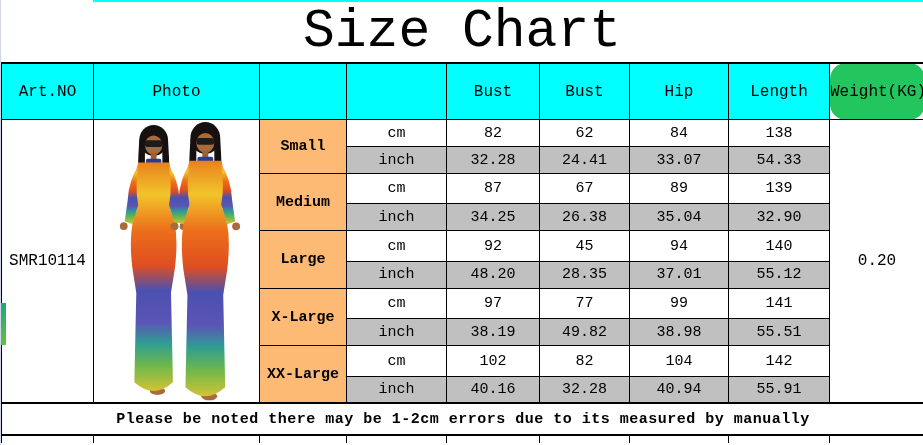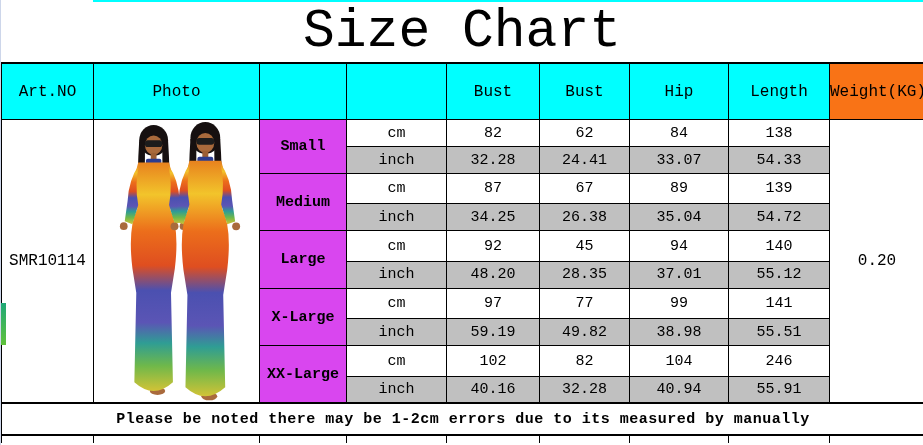--- a/index.html
+++ b/index.html
@@ -9,23 +9,23 @@
   .top-strip{position:absolute;top:0;left:92px;right:0;height:2px;background:var(--top-strip,#00ffff);}
   .left-accent{position:absolute;left:0;top:303px;width:5px;height:42px;z-index:5;
         background:linear-gradient(var(--accent-green-top,#1fa878),var(--accent-green-bottom,#5fc13a));}
   .title-band{height:60px;margin-top:2px;display:flex;align-items:center;justify-content:center;}
   .title{font-size:53px;font-weight:normal;margin:0;line-height:1;letter-spacing:0;text-align:center;}
   table{border-collapse:collapse;table-layout:fixed;width:923px;}
   td,th{border:1px solid var(--grid,#000);text-align:center;vertical-align:middle;
         padding:0;overflow:hidden;font-size:15px;font-weight:normal;}
   .head th{background:var(--header-bg,#00ffff);height:55px;font-weight:normal;font-size:16px;
         border-top:2px solid var(--grid,#000);}
-  .head th.weight-h{background:#f97316;}
+  .head th.weight-h{background:#22c55e;border-radius:16px;}
   tr.r{height:27px;}
-  tr.r td.size{font-weight:bold;background:#d946ef;}
+  tr.r td.size{font-weight:bold;background:#fdba74;}
   tr.r td.u{font-weight:normal;margin-top:48px;}
   tr.stripe td.u,tr.stripe td.n{background:var(--stripe-bg,#c0c0c0);}
   td.artno,td.weightv{background:#fff;font-size:16px;}
   td.photo{background:#fff;padding:0;}
   td.photo svg{display:block;width:100%;height:100%;}
   tr.note-row td{height:30px;font-weight:bold;font-size:15px;letter-spacing:.5px;
         border-top:2px solid var(--grid,#000);border-bottom:2px solid var(--grid,#000);}
   tr.partial{height:8px;}
   tr.partial td{border-bottom:none;background:#fff;}
 </style>
@@ -123,21 +123,21 @@
       <td class="n">87</td>
       <td class="n">67</td>
       <td class="n">89</td>
       <td class="n">139</td>
     </tr>
     <tr class="r stripe">
       <td class="u">inch</td>
       <td class="n">34.25</td>
       <td class="n">26.38</td>
       <td class="n">35.04</td>
-      <td class="n">54.72</td>
+      <td class="n">32.90</td>
     </tr>
 
     <tr class="r">
       <td class="size" rowspan="2">Large</td>
       <td class="u">cm</td>
       <td class="n">92</td>
       <td class="n">45</td>
       <td class="n">94</td>
       <td class="n">140</td>
     </tr>
@@ -152,33 +152,33 @@
     <tr class="r">
       <td class="size" rowspan="2">X-Large</td>
       <td class="u">cm</td>
       <td class="n">97</td>
       <td class="n">77</td>
       <td class="n">99</td>
       <td class="n">141</td>
     </tr>
     <tr class="r stripe">
       <td class="u">inch</td>
-      <td class="n">59.19</td>
+      <td class="n">38.19</td>
       <td class="n">49.82</td>
       <td class="n">38.98</td>
       <td class="n">55.51</td>
     </tr>
 
     <tr class="r">
       <td class="size" rowspan="2">XX-Large</td>
       <td class="u">cm</td>
       <td class="n">102</td>
       <td class="n">82</td>
       <td class="n">104</td>
-      <td class="n">246</td>
+      <td class="n">142</td>
     </tr>
     <tr class="r stripe">
       <td class="u">inch</td>
       <td class="n">40.16</td>
       <td class="n">32.28</td>
       <td class="n">40.94</td>
       <td class="n">55.91</td>
     </tr>
 
     <tr class="note-row">

